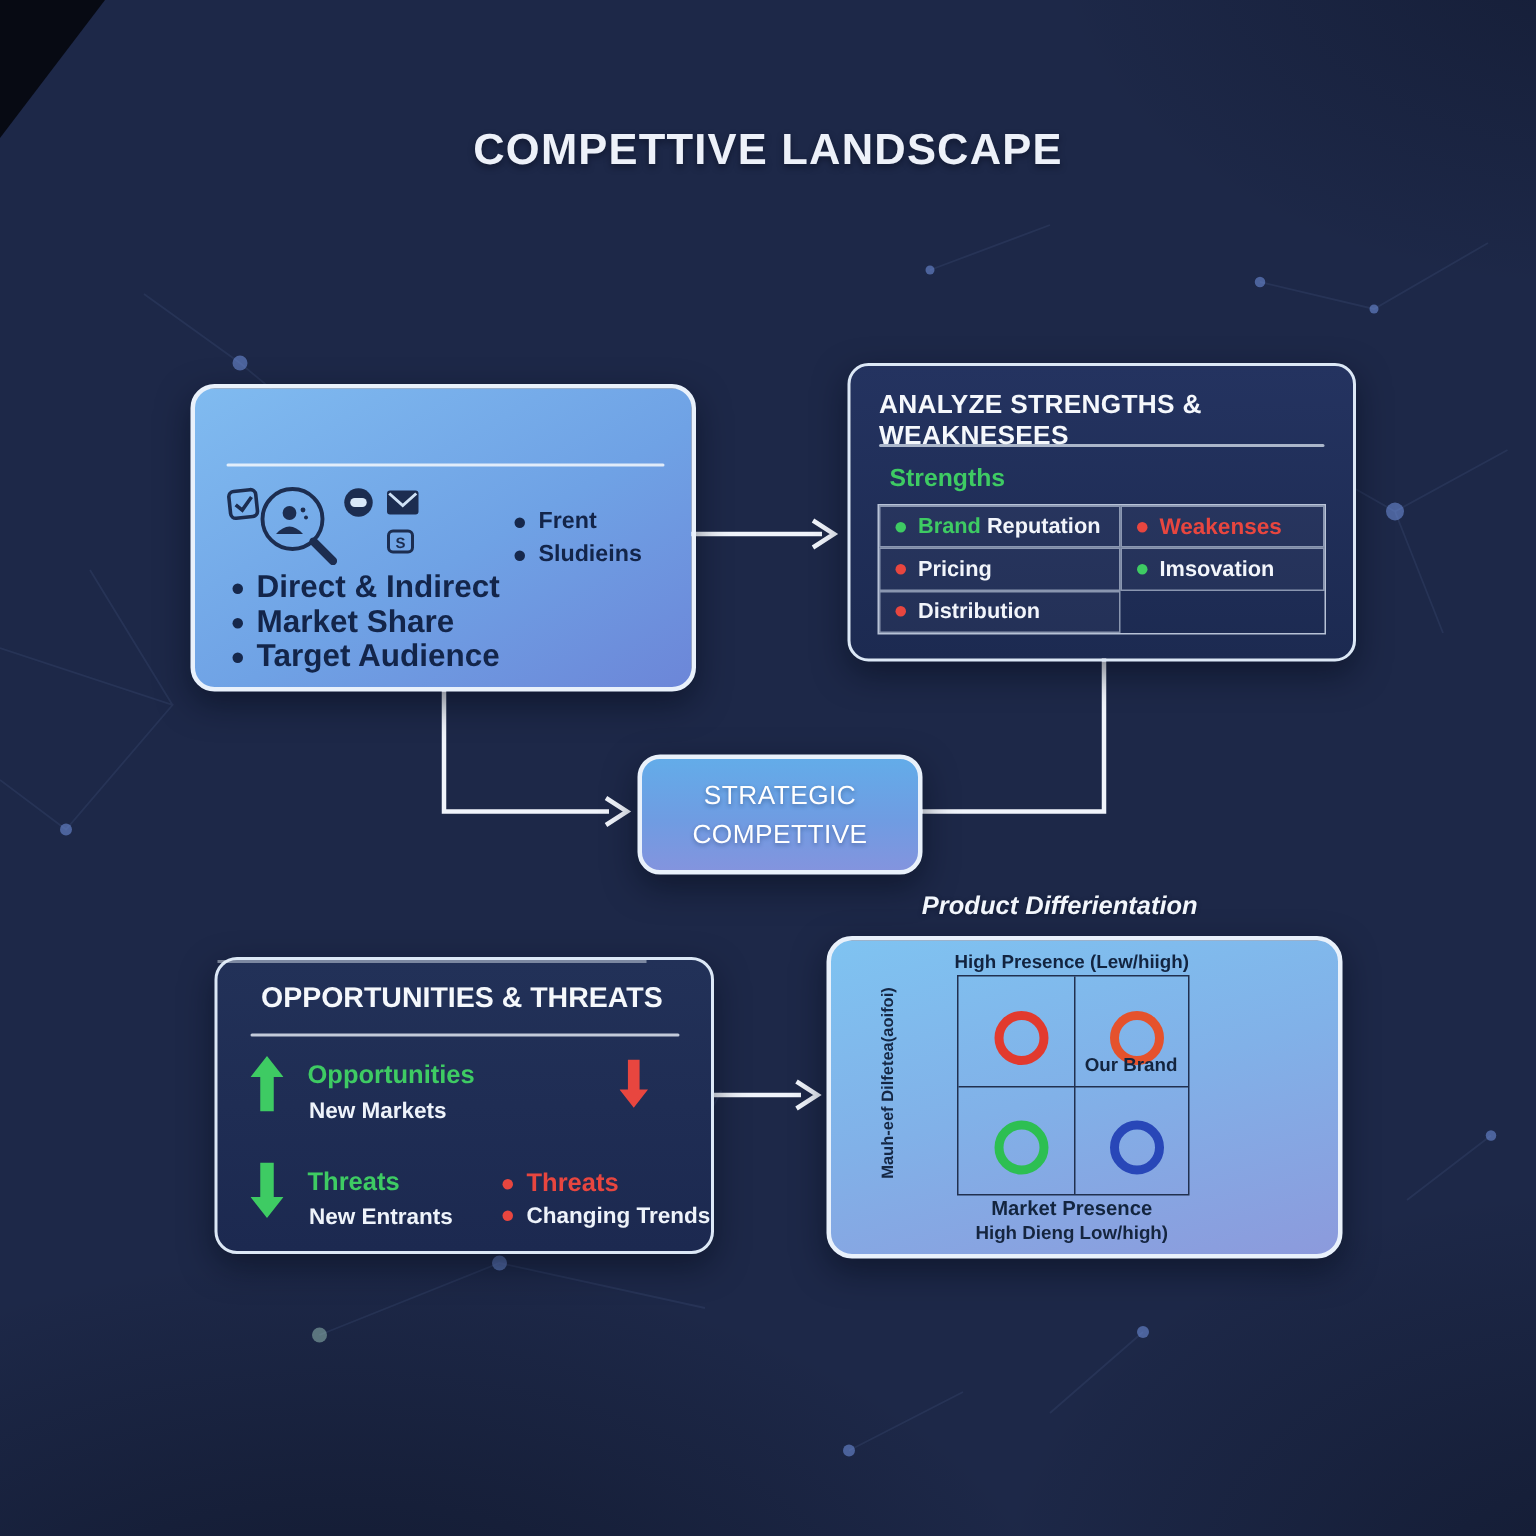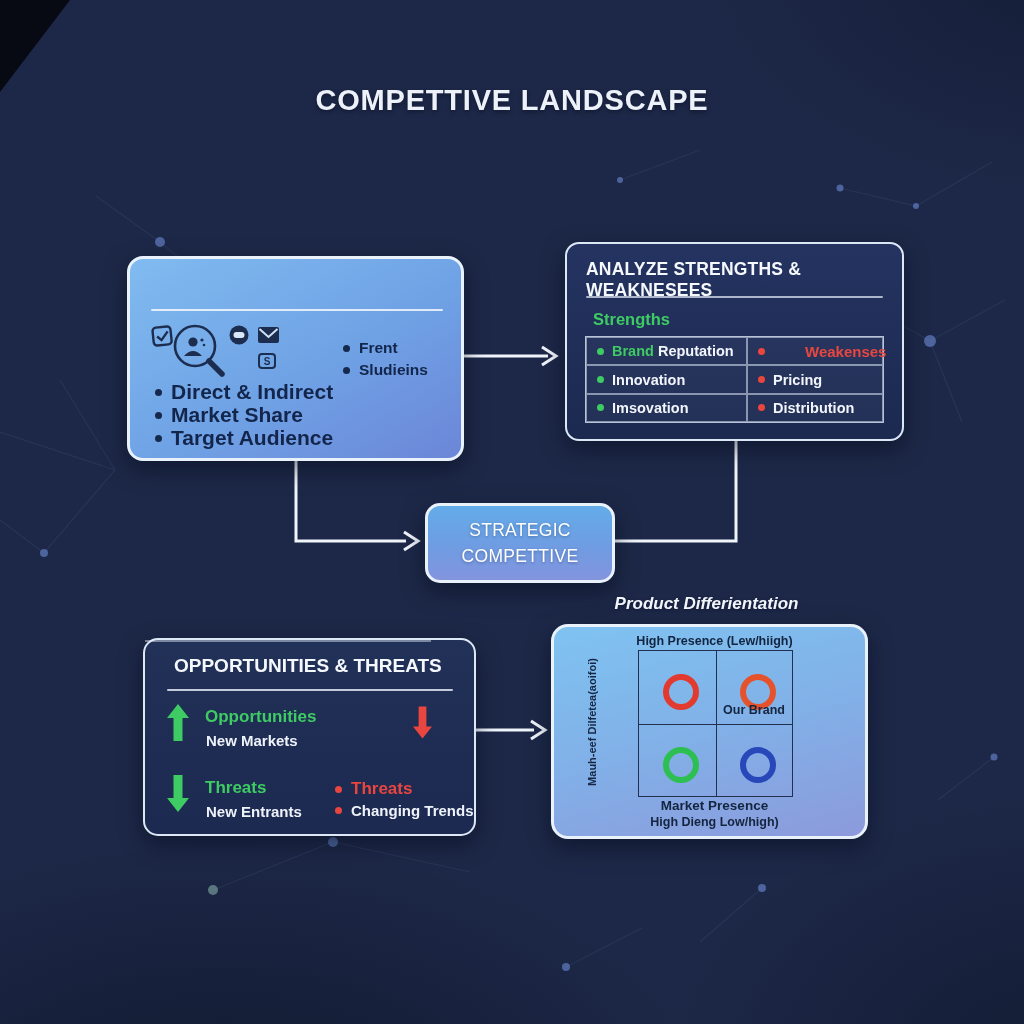--- a/index.html
+++ b/index.html
@@ -44,40 +44,40 @@
     background:linear-gradient(180deg,#243360 0%,#1c2a51 100%);}
   #analyze-title{position:absolute;left:19px;top:15px;font-size:17.5px;font-weight:700;color:#f5f8fc;letter-spacing:.2px;}
   #analyze-divider{left:19px;top:52px;width:297px;background:rgba(230,240,250,.7);}
   #strengths-label{position:absolute;left:26px;top:66px;font-size:16.5px;font-weight:700;}
   .swot-table{position:absolute;left:18px;top:92px;width:297px;display:grid;
     grid-template-columns:161px 136px;grid-auto-rows:28.4px;
     border:1px solid rgba(222,233,248,.8);}
   .swot-cell{border:1px solid rgba(222,233,248,.55);display:flex;align-items:center;gap:8px;
     padding-left:10px;font-size:14.5px;font-weight:600;color:#f2f5fb;background:rgba(255,255,255,.03);}
   .swot-cell .em{font-weight:700;}
-  .red-strong{font-weight:700;font-size:15px;margin-left:32px;}
+  .red-strong{font-weight:700;font-size:15px;}
   
   #strategic-box{left:425px;top:503px;width:184px;height:74px;border-radius:15px;
     background:linear-gradient(180deg,#63ace9 0%,#6f9ce2 55%,#8394de 100%);
     display:flex;flex-direction:column;align-items:center;justify-content:center;}
   #strategic-box div{color:#ffffff;font-size:17.5px;font-weight:400;line-height:26px;letter-spacing:.3px;text-shadow:0 1px 3px rgba(20,45,90,.4);}
   
   #opps-box{left:143px;top:638px;width:329px;height:194px;border-radius:15px;
     background:linear-gradient(180deg,#223158 0%,#1c2950 100%);}
   #opps-title{position:absolute;left:29px;top:15px;font-size:19px;font-weight:700;color:#f5f8fc;}
   #opps-div1{left:22px;top:49px;width:286px;background:rgba(236,243,251,.8);}
   #opps-div2{left:22px;top:119px;width:286px;height:1.5px;background:rgba(236,243,251,.45);}
   .opps-label{font-size:17px;font-weight:700;}
   .opps-sub{font-size:15px;font-weight:600;color:#eef3fa;}
   .arrow-svg{position:absolute;}
   
   #diff-title{position:absolute;left:551px;top:594px;width:311px;text-align:center;
     color:#f2f6fc;font-size:17px;font-weight:700;text-shadow:0 1px 3px rgba(8,16,36,.5);font-style:italic;}
   #diff-box{left:551px;top:624px;width:311px;height:209px;border-radius:17px;
-    background:linear-gradient(165deg,#7fc3f1 0%,#81b1e8 48%,#8c9adc 100%);}
+    background:linear-gradient(165deg,#7fc3f1 0%,#81b1e8 48%,#8c9adc 100%);padding-left:27px;}
   #diff-top-label{position:absolute;left:58px;top:7px;width:205px;text-align:center;
     font-size:12.5px;font-weight:700;color:#122440;}
   #diff-left-label{position:absolute;left:-42px;top:89px;width:160px;text-align:center;
     transform:rotate(-90deg);font-size:11px;font-weight:600;color:#152744;}
   #quad-grid{position:absolute;left:84px;top:23px;width:153px;height:145px;border:1.6px solid #21304f;}
   #quad-grid .vline{position:absolute;left:50%;top:0;bottom:0;width:1.6px;background:#21304f;}
   #quad-grid .hline{position:absolute;top:50%;left:0;right:0;height:1.6px;background:#21304f;}
   .ring{position:absolute;width:24px;height:24px;border:6px solid;border-radius:50%;}
   #our-brand{position:absolute;left:77px;top:52px;width:76px;text-align:center;
     font-size:12.5px;font-weight:700;color:#13253f;}
@@ -195,24 +195,20 @@
       <div class="swot-cell">
         <span class="bullet" style="background: rgb(62, 203, 99);"></span>
         <span><span class="em" style="color: rgb(62, 203, 99);">Brand</span>
         <span>Reputation</span></span>
       </div>
       <div class="swot-cell">
         <span class="bullet" style="background: rgb(232, 70, 63);"></span>
         <span class="red-strong" style="color: rgb(232, 70, 63);">Weakenses</span>
       </div>
       <div class="swot-cell">
-        <span class="bullet" style="background: rgb(62, 203, 99);"></span>
-        <span>Innovation</span>
-      </div>
-      <div class="swot-cell">
         <span class="bullet" style="background: rgb(232, 70, 63);"></span>
         <span>Pricing</span>
       </div>
       <div class="swot-cell">
         <span class="bullet" style="background: rgb(62, 203, 99);"></span>
         <span>Imsovation</span>
       </div>
       <div class="swot-cell">
         <span class="bullet" style="background: rgb(232, 70, 63);"></span>
         <span>Distribution</span>

